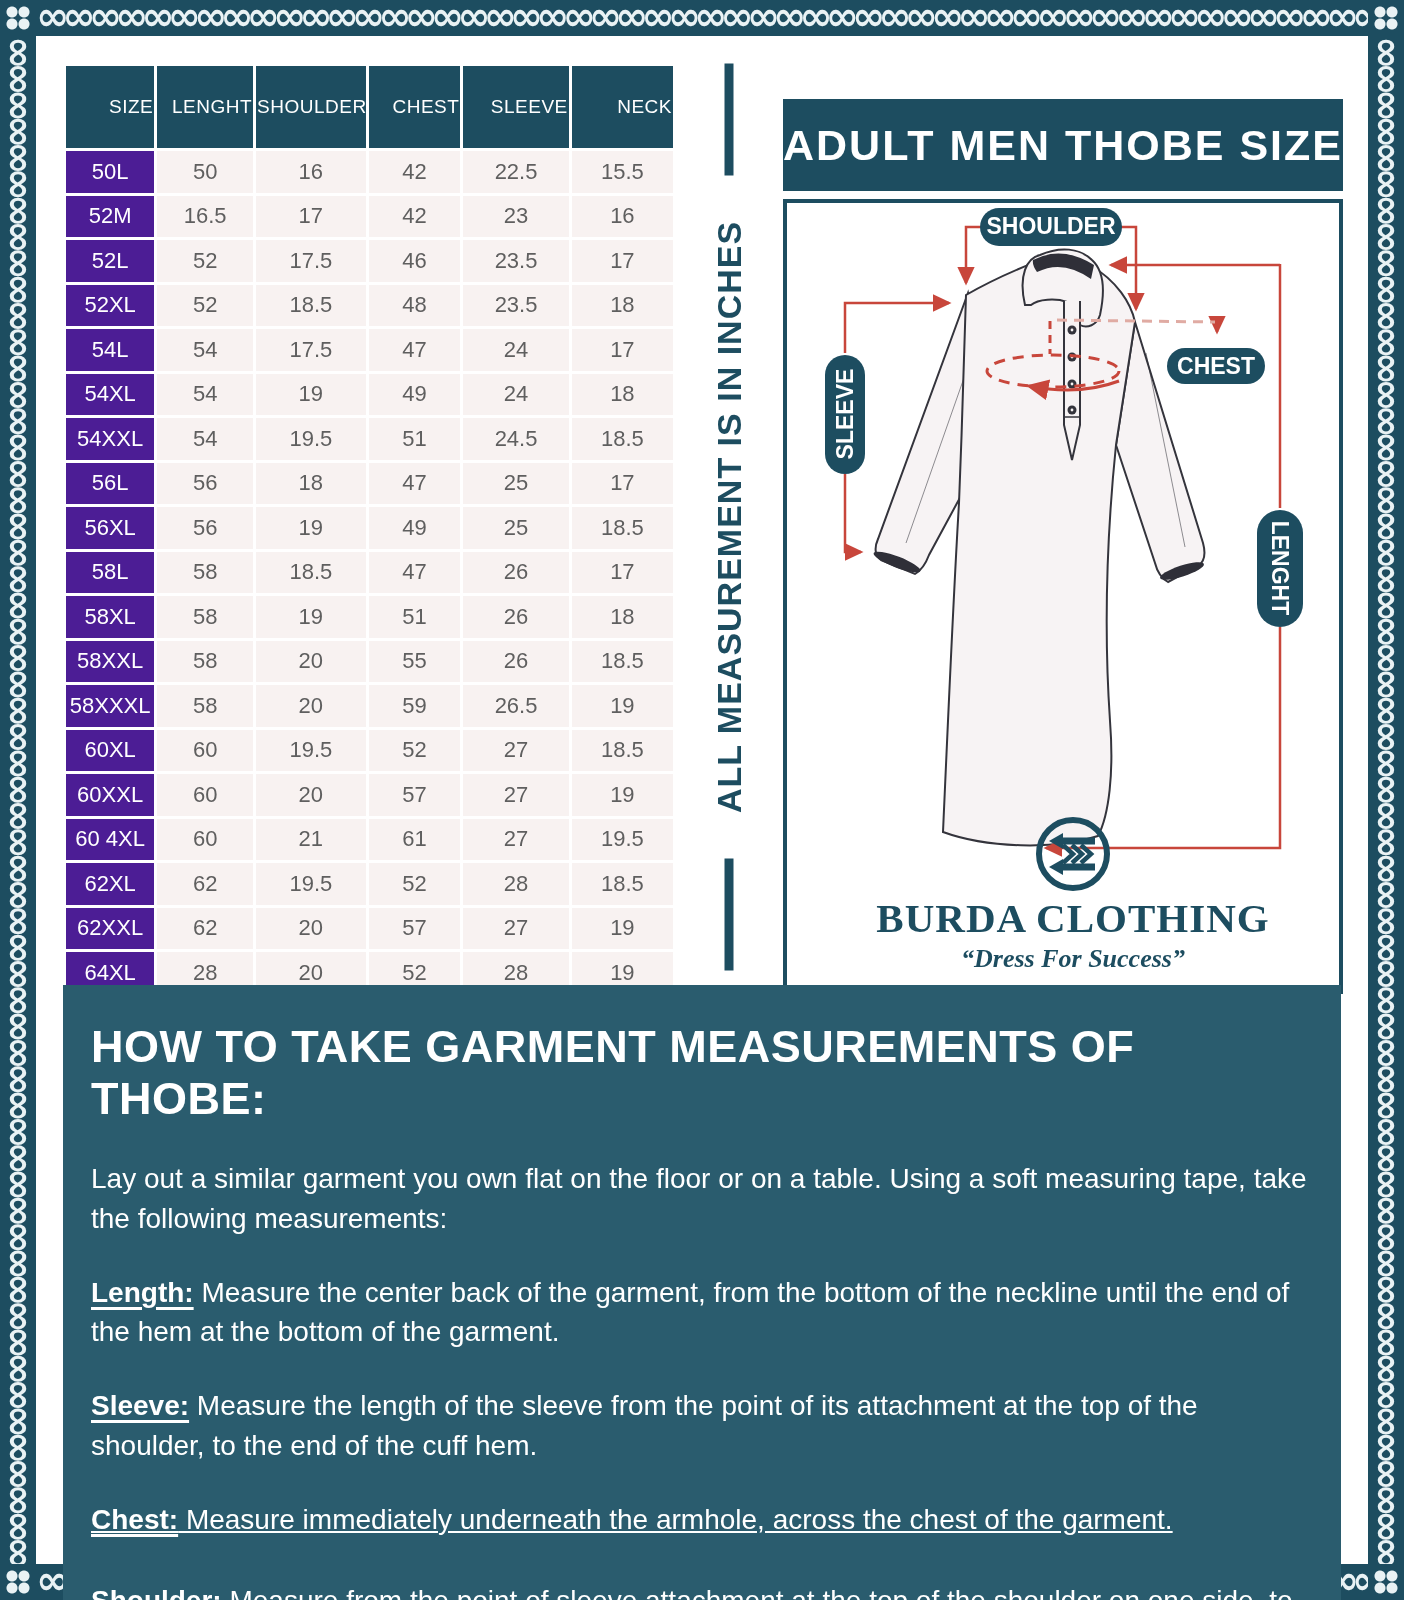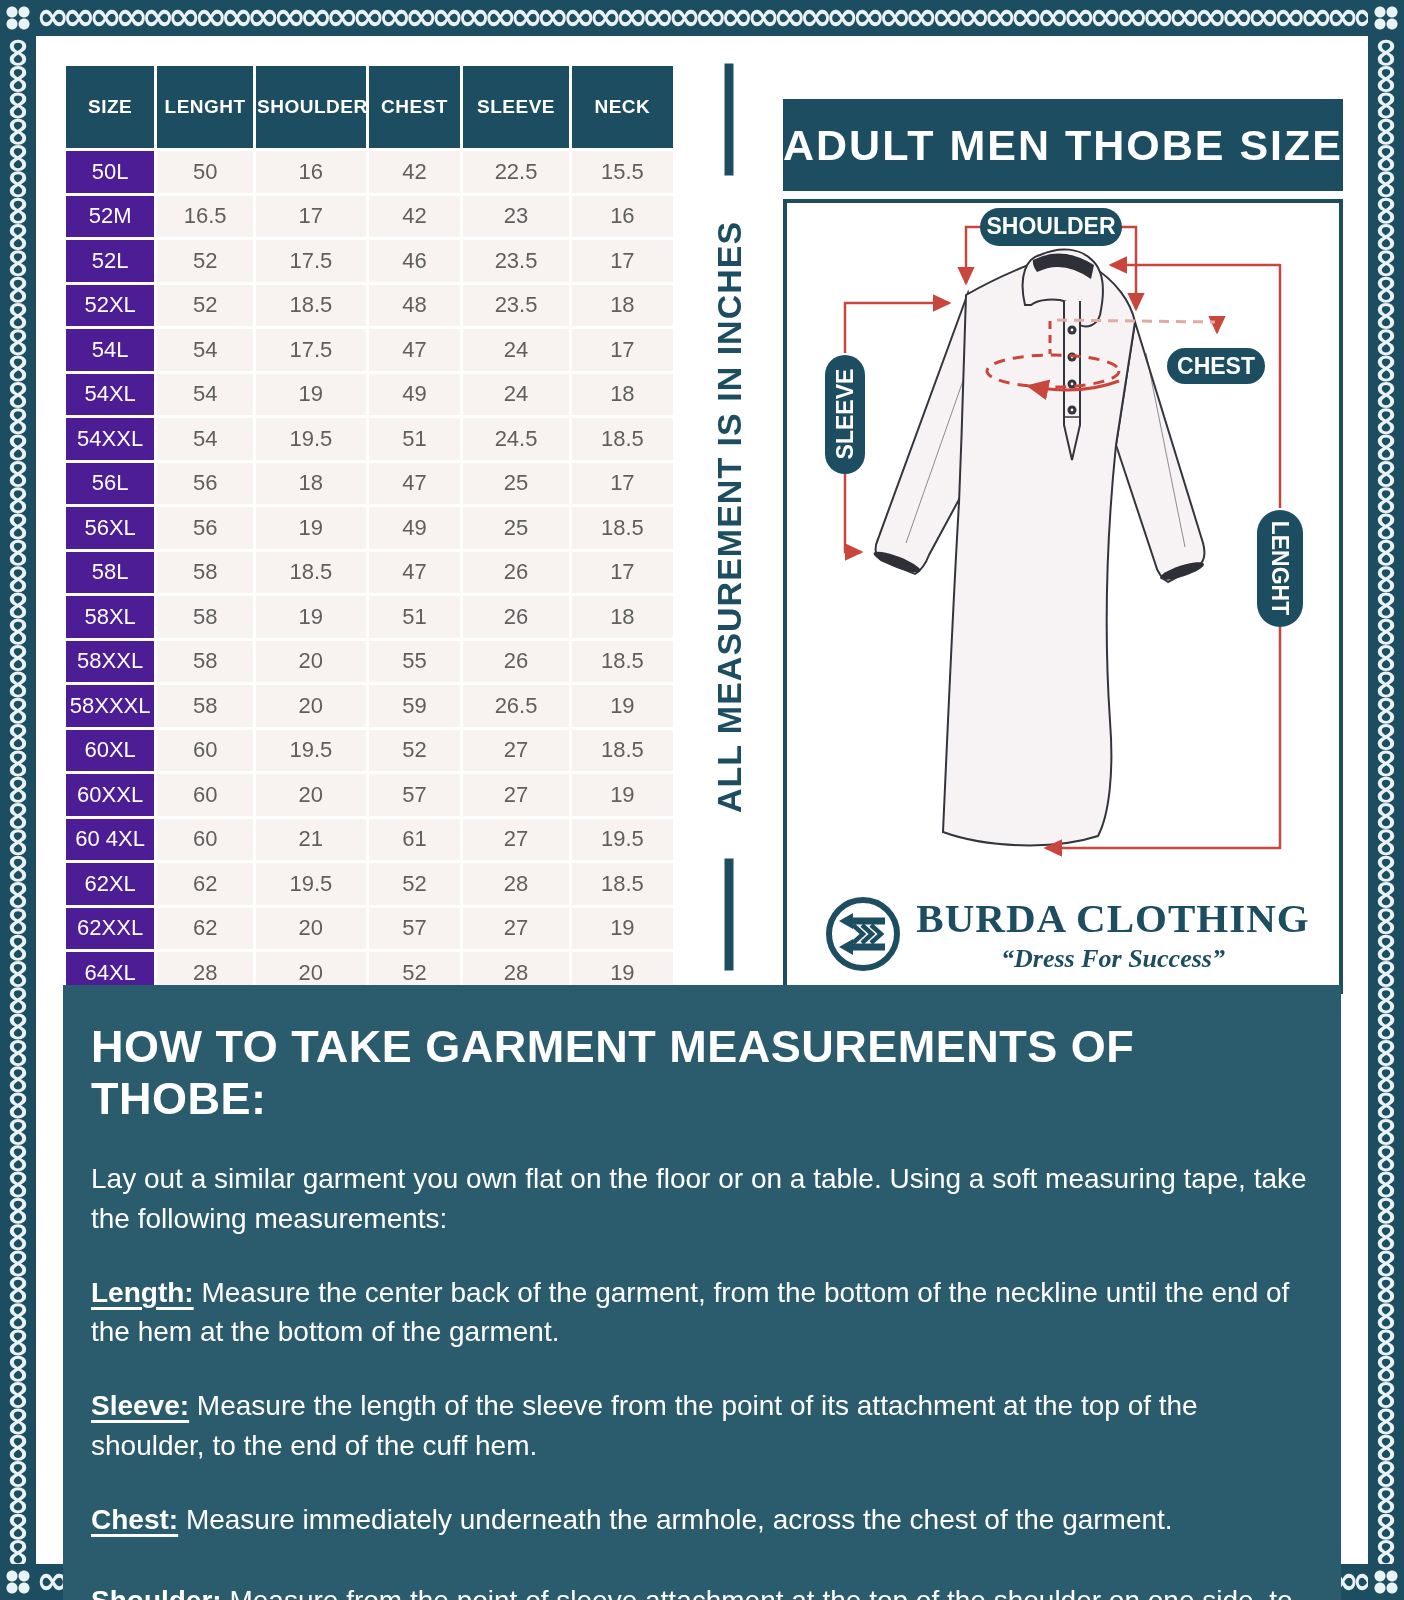--- a/index.html
+++ b/index.html
@@ -20,37 +20,37 @@
     background-image:
       radial-gradient(circle at 12px 12px,#e9f2f4 5px,rgba(0,0,0,0) 6px),
       radial-gradient(circle at 24px 12px,#e9f2f4 5px,rgba(0,0,0,0) 6px),
       radial-gradient(circle at 12px 24px,#e9f2f4 5px,rgba(0,0,0,0) 6px),
       radial-gradient(circle at 24px 24px,#e9f2f4 5px,rgba(0,0,0,0) 6px);}
   .corner.tl{left:0;top:0;} .corner.tr{right:0;top:0;}
   .corner.bl{left:0;bottom:0;} .corner.br{right:0;bottom:0;}
 
   
   #size-table{position:absolute;left:63px;top:63px;width:613px;border-collapse:separate;border-spacing:3px;table-layout:fixed;}
-  #size-table th{background:#1d4d60;color:#ffffff;font-size:19px;font-weight:bold;letter-spacing:.5px;height:80px;text-align:center;vertical-align:middle;}
+  #size-table th{background:#1d4d60;color:#ffffff;font-size:19px;font-weight:normal;letter-spacing:.5px;height:80px;text-align:right;vertical-align:middle;}
   #size-table td{height:39.5px;text-align:center;vertical-align:middle;font-size:22px;}
   #size-table td.size{background:#4c1d95;color:#ffffff;}
   #size-table td.val{background:#f8f2f1;color:#5f5f5f;}
 
   
   #note-area{position:absolute;left:676px;top:63px;width:104px;height:907px;}
   #note-rot{position:absolute;width:907px;height:104px;left:-401.5px;top:401.5px;transform:rotate(-90deg);display:flex;align-items:center;justify-content:space-between;}
   .note-bar{width:112px;height:9px;background:#1d4d60;}
   #note-text{color:#1d4d60;font-size:34px;font-weight:bold;letter-spacing:1px;white-space:nowrap;}
 
   
   #thobe-panel{position:absolute;left:783px;top:63px;width:560px;height:907px;}
   #panel-title{height:92px;background:#1d4d60;color:#ffffff;font-size:43px;font-weight:bold;letter-spacing:2px;display:flex;align-items:center;justify-content:center;margin-top:36px;}
   #diagram-box{margin-top:8px;height:795px;border:4px solid #1d4d60;position:relative;background:#ffffff;box-sizing:border-box;}
   #thobe-svg{position:absolute;left:0;top:0;}
-  #logo-row{position:absolute;left:36px;right:16px;bottom:16px;display:flex;align-items:center;gap:0;}
+  #logo-row{position:absolute;left:36px;right:16px;bottom:16px;display:flex;align-items:center;gap:0;flex-direction:column;}
   #logo-text{flex:1;color:#1d4d60;text-align:center;}
   #brand-name{font-family:"Liberation Serif",serif;font-weight:bold;font-size:41px;letter-spacing:1px;white-space:nowrap;}
   #brand-tagline{font-family:Liberation Serif, serif;font-style:italic;font-weight:bold;font-size:26px;margin-top:2px;}
 
   
   #howto{position:absolute;left:63px;top:985px;width:1278px;height:723px;background:#2a5c6e;color:#ffffff;box-sizing:border-box;padding:36px 26px 20px 28px;}
   #howto h1{margin:0 0 34px 0;font-size:45px;letter-spacing:0.5px;font-weight:bold;}
   #howto p{margin:0 0 34px 0;font-size:28px;line-height:1.42;max-width:1240px;}
   #howto .lead{font-weight:bold;text-decoration:underline;text-decoration-thickness:3px;text-underline-offset:5px;}
 </style>
@@ -362,17 +362,17 @@
         </div>
       </div>
     </div>
   </div>
 
   <div id="howto">
     <h1>HOW TO TAKE GARMENT MEASUREMENTS OF THOBE:</h1>
     <p>Lay out a similar garment you own flat on the floor or on a table. Using a soft measuring tape, take the following measurements:</p>
     <p><span class="lead">Length:</span><span> Measure the center back of the garment, from the bottom of the neckline until the end of the hem at the bottom of the garment.</span></p>
     <p><span class="lead">Sleeve:</span><span> Measure the length of the sleeve from the point of its attachment at the top of the shoulder, to the end of the cuff hem.</span></p>
-    <p style="margin-bottom:42px;"><span class="lead">Chest:</span><span> Measure immediately underneath the armhole, across the chest of the garment.</span></p>
+    <p style="margin-bottom:42px;text-decoration:underline;"><span class="lead">Chest:</span><span> Measure immediately underneath the armhole, across the chest of the garment.</span></p>
     <p><span class="lead">Shoulder:</span><span> Measure from the point of sleeve attachment at the top of the shoulder on one side, to the same point on the other side.</span></p>
   </div>
 
 </div>
 
 </body></html>

